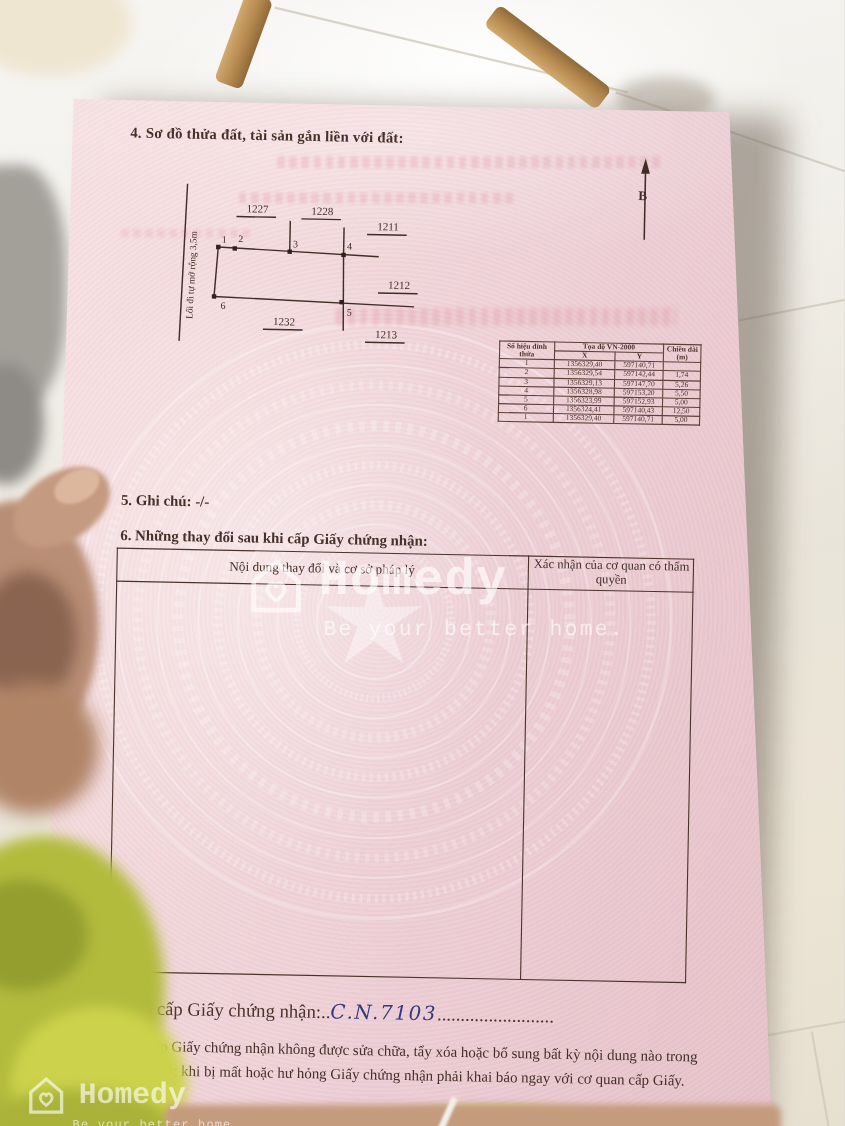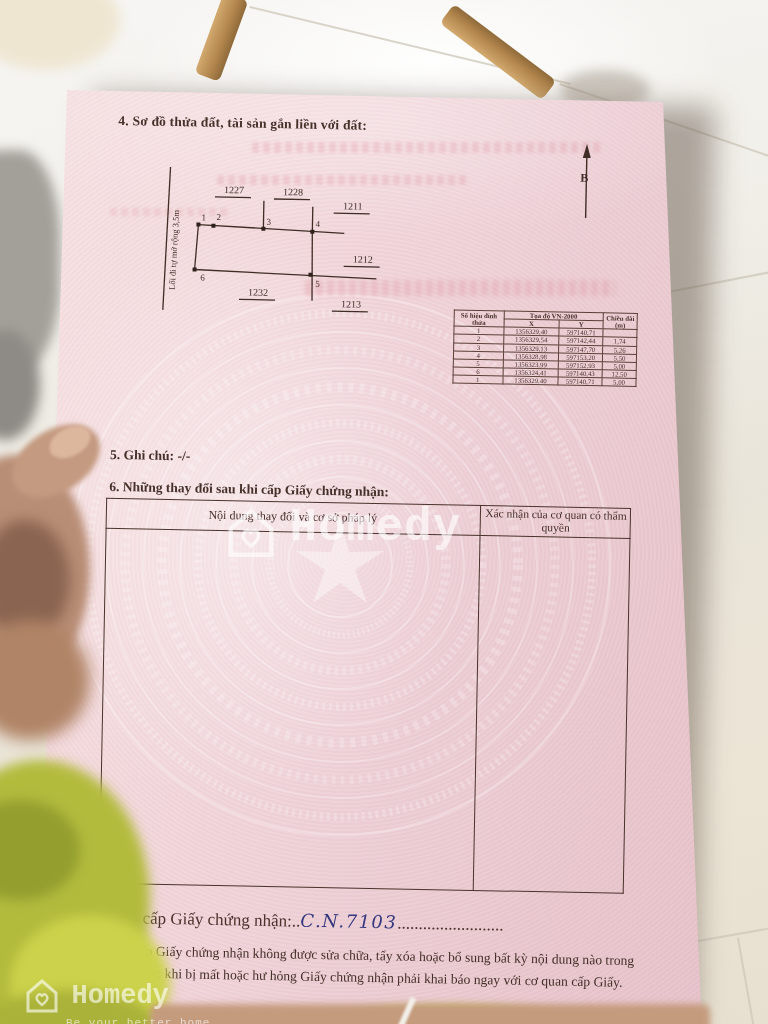--- a/index.html
+++ b/index.html
@@ -240,20 +240,21 @@
   </div>
 
   <div class="wm wm-center" style="left:222px;top:478px;">
     <span class="house">
       <svg width="58" height="58" viewBox="0 0 40 40" fill="none" stroke="rgba(255,255,255,.62)" stroke-width="3">
         <path d="M6 17 L20 5 L34 17 V35 H6 Z"></path>
         <path d="M20 29 c-5,-4 -7,-7 -4,-10 c2,-2 4,0 4,2 c0,-2 2,-4 4,-2 c3,3 1,6 -4,10 Z" stroke-width="2.4"></path>
       </svg>
     </span>
     <span class="brand">Homedy</span>
+    <div class="tag" style="margin-left:72px;margin-top:-6px;">Be your better home.</div>
   </div>
 
   <div>
     <div class="softblob" style="left:-60px;top:455px;width:150px;height:230px;background:#b98e76;filter:blur(4px);"></div>
     <div class="softblob" style="left:8px;top:430px;width:96px;height:62px;background:#c49a80;transform:rotate(-32deg);filter:blur(2.5px);"></div>
     <div class="softblob" style="left:48px;top:428px;width:44px;height:28px;background:#dcb79e;transform:rotate(-28deg);filter:blur(1.5px);"></div>
     <div class="softblob" style="left:-20px;top:520px;width:90px;height:120px;background:#8a6450;filter:blur(7px);"></div>
     <div class="softblob" style="left:-30px;top:620px;width:120px;height:120px;background:#b08466;filter:blur(8px);"></div>
   </div>
 

